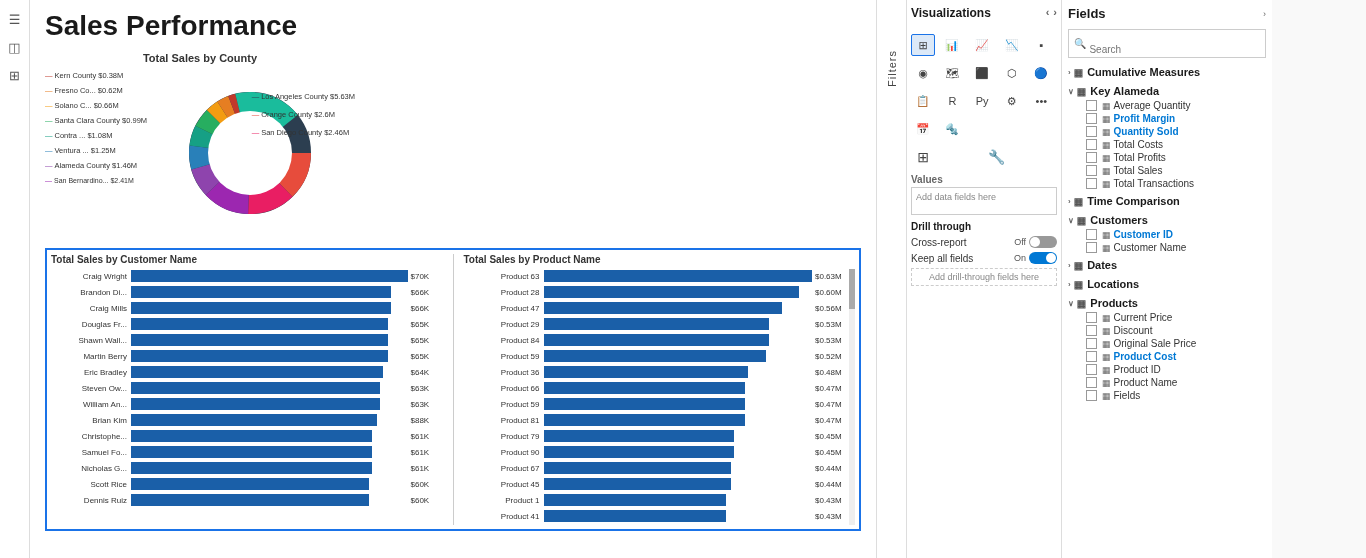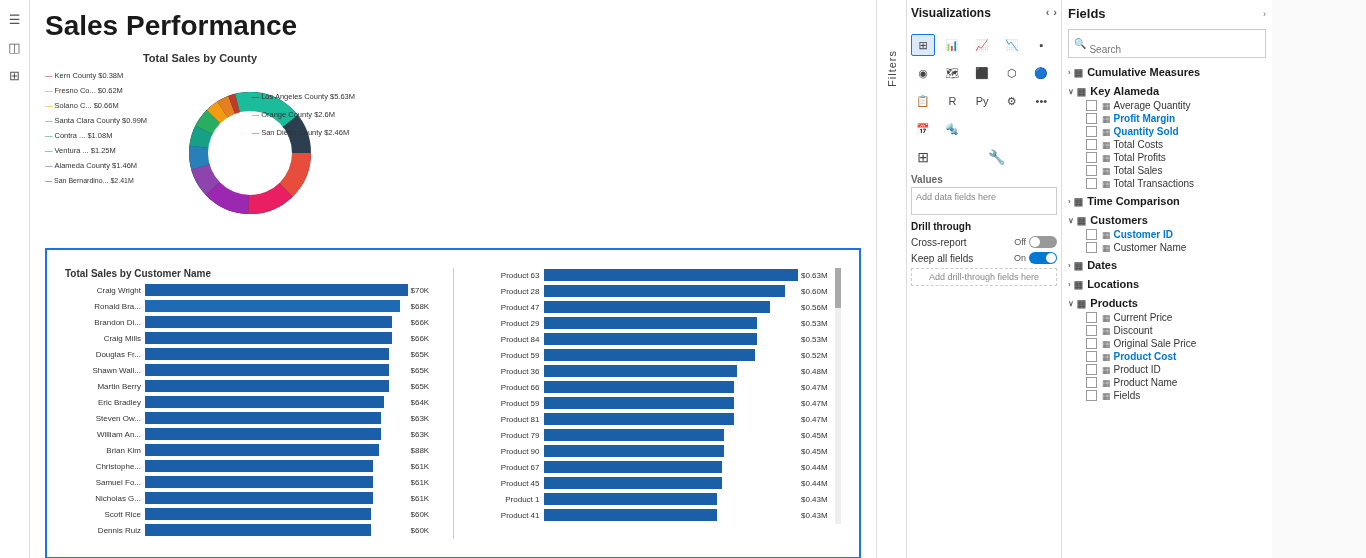--- a/index.html
+++ b/index.html
@@ -61,21 +61,21 @@
       display: flex;
       align-items: center;
       justify-content: center;
     }
 
     
     .bar-charts-section {
       display: flex;
       gap: 0;
       border: 2px solid #1a73e8;
-      padding: 18px;
+      padding: 4px;
       background: #fff;
       justify-content: space-between;
     }
 
     .bar-chart-panel {
       flex: 1;
     }
     .bar-chart-panel + .bar-chart-panel {
       border-left: 1px solid #ccc;
       margin-left: 10px;
@@ -410,27 +410,20 @@
       <div class="bar-chart-title">Total Sales by Customer Name</div>
       <div id="customer-bars">
           <div class="bar-row">
     <div class="bar-label">Craig Wright</div>
     <div class="bar-track">
       <div class="bar-fill" style="width:100%;background:#1a5fa8;"></div>
     </div>
     <div class="bar-value">$70K</div>
   </div>
           <div class="bar-row">
-    <div class="bar-label">Ronald Bra...</div>
-    <div class="bar-track">
-      <div class="bar-fill" style="width:97%;background:#1e6ab5;"></div>
-    </div>
-    <div class="bar-value">$68K</div>
-  </div>
-          <div class="bar-row">
     <div class="bar-label">Brandon Di...</div>
     <div class="bar-track">
       <div class="bar-fill" style="width:94%;background:#1a5fa8;"></div>
     </div>
     <div class="bar-value">$66K</div>
   </div>
           <div class="bar-row">
     <div class="bar-label">Craig Mills</div>
     <div class="bar-track">
       <div class="bar-fill" style="width:94%;background:#1a5fa8;"></div>
@@ -518,20 +511,21 @@
     <div class="bar-label">Dennis Ruiz</div>
     <div class="bar-track">
       <div class="bar-fill" style="width:86%;background:#1a5fa8;"></div>
     </div>
     <div class="bar-value">$60K</div>
   </div>
         </div>
     </div>
 
     <div class="bar-chart-panel" style="position:relative;">
+      <div class="bar-chart-title">Total Sales by Product Name</div>
       <div style="display:flex;">
         <div id="product-bars" style="flex:1;">
             <div class="bar-row">
     <div class="bar-label">Product 63</div>
     <div class="bar-track">
       <div class="bar-fill" style="width:100%;background:#1a5fa8;"></div>
     </div>
     <div class="bar-value">$0.63M</div>
   </div>
             <div class="bar-row">

